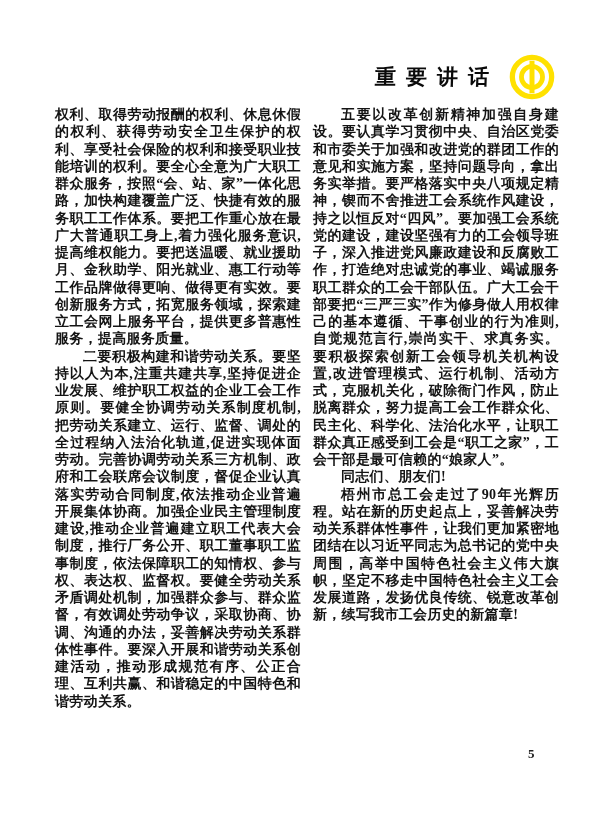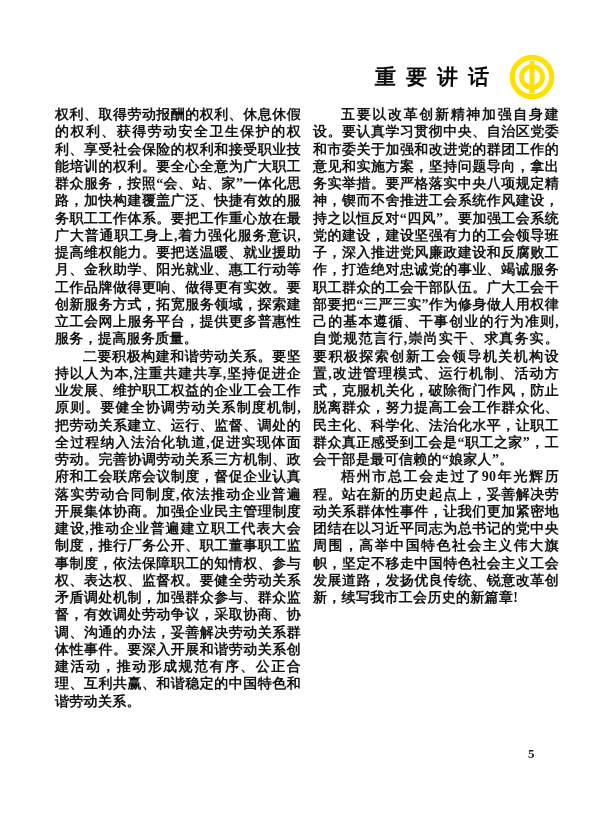--- a/index.html
+++ b/index.html
@@ -88,19 +88,20 @@
     </span>
   </div>
 
   <div class="content">
     <div class="col">
       <p>权利、取得劳动报酬的权利、休息休假的权利、获得劳动安全卫生保护的权利、享受社会保险的权利和接受职业技能培训的权利。要全心全意为广大职工群众服务，按照“会、站、家”一体化思路，加快构建覆盖广泛、快捷有效的服务职工工作体系。要把工作重心放在最广大普通职工身上,着力强化服务意识,提高维权能力。要把送温暖、就业援助月、金秋助学、阳光就业、惠工行动等工作品牌做得更响、做得更有实效。要创新服务方式，拓宽服务领域，探索建立工会网上服务平台，提供更多普惠性服务，提高服务质量。</p>
       <p class="indent">二要积极构建和谐劳动关系。要坚持以人为本,注重共建共享,坚持促进企业发展、维护职工权益的企业工会工作原则。要健全协调劳动关系制度机制,把劳动关系建立、运行、监督、调处的全过程纳入法治化轨道,促进实现体面劳动。完善协调劳动关系三方机制、政府和工会联席会议制度，督促企业认真落实劳动合同制度,依法推动企业普遍开展集体协商。加强企业民主管理制度建设,推动企业普遍建立职工代表大会制度，推行厂务公开、职工董事职工监事制度，依法保障职工的知情权、参与权、表达权、监督权。要健全劳动关系矛盾调处机制，加强群众参与、群众监督，有效调处劳动争议，采取协商、协调、沟通的办法，妥善解决劳动关系群体性事件。要深入开展和谐劳动关系创建活动，推动形成规范有序、公正合理、互利共赢、和谐稳定的中国特色和谐劳动关系。</p>
     </div>
     <div class="col">
       <p class="indent">五要以改革创新精神加强自身建设。要认真学习贯彻中央、自治区党委和市委关于加强和改进党的群团工作的意见和实施方案，坚持问题导向，拿出务实举措。要严格落实中央八项规定精神，锲而不舍推进工会系统作风建设，持之以恒反对“四风”。要加强工会系统党的建设，建设坚强有力的工会领导班子，深入推进党风廉政建设和反腐败工作，打造绝对忠诚党的事业、竭诚服务职工群众的工会干部队伍。广大工会干部要把“三严三实”作为修身做人用权律己的基本遵循、干事创业的行为准则,自觉规范言行,崇尚实干、求真务实。要积极探索创新工会领导机关机构设置,改进管理模式、运行机制、活动方式，克服机关化，破除衙门作风，防止脱离群众，努力提高工会工作群众化、民主化、科学化、法治化水平，让职工群众真正感受到工会是“职工之家”，工会干部是最可信赖的“娘家人”。</p>
+      <p class="indent">同志们、朋友们!</p>
       <p class="indent">梧州市总工会走过了90年光辉历程。站在新的历史起点上，妥善解决劳动关系群体性事件，让我们更加紧密地团结在以习近平同志为总书记的党中央周围，高举中国特色社会主义伟大旗帜，坚定不移走中国特色社会主义工会发展道路，发扬优良传统、锐意改革创新，续写我市工会历史的新篇章!</p>
     </div>
   </div>
 
   <div class="page-number">5</div>
 
 </div>
 
 </body></html>

